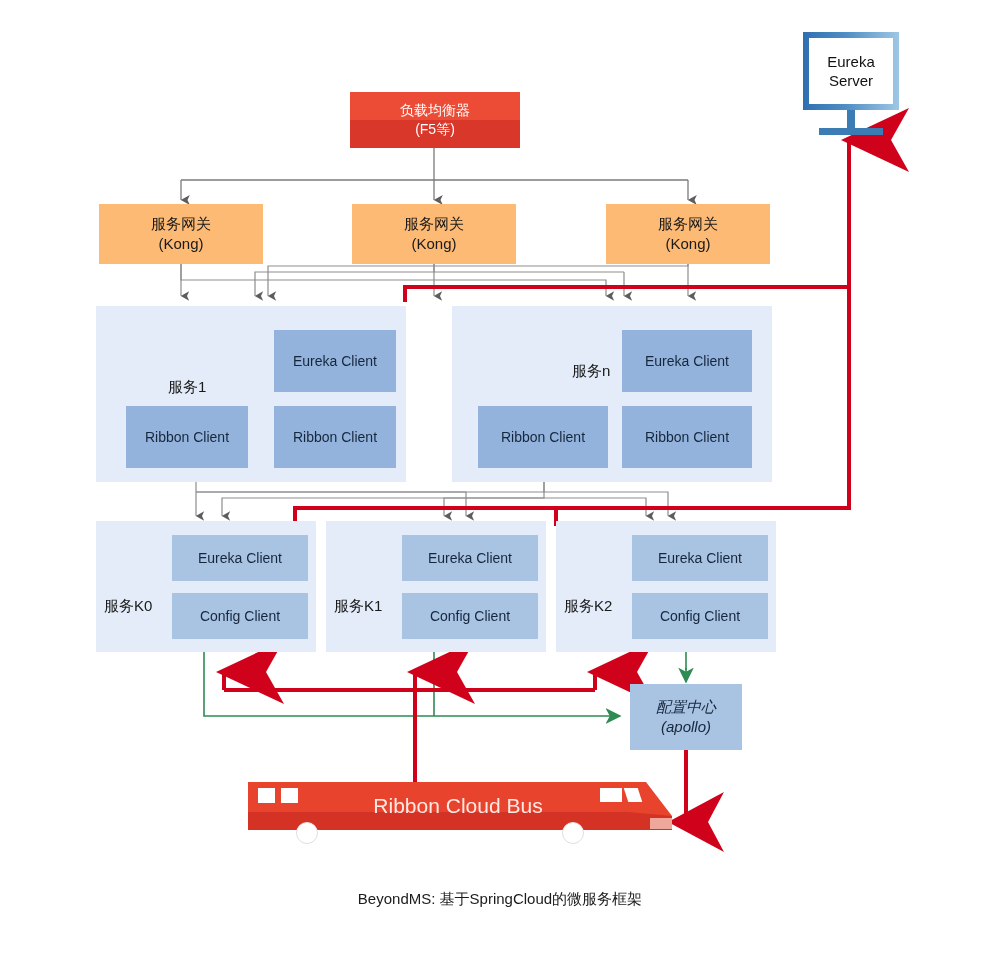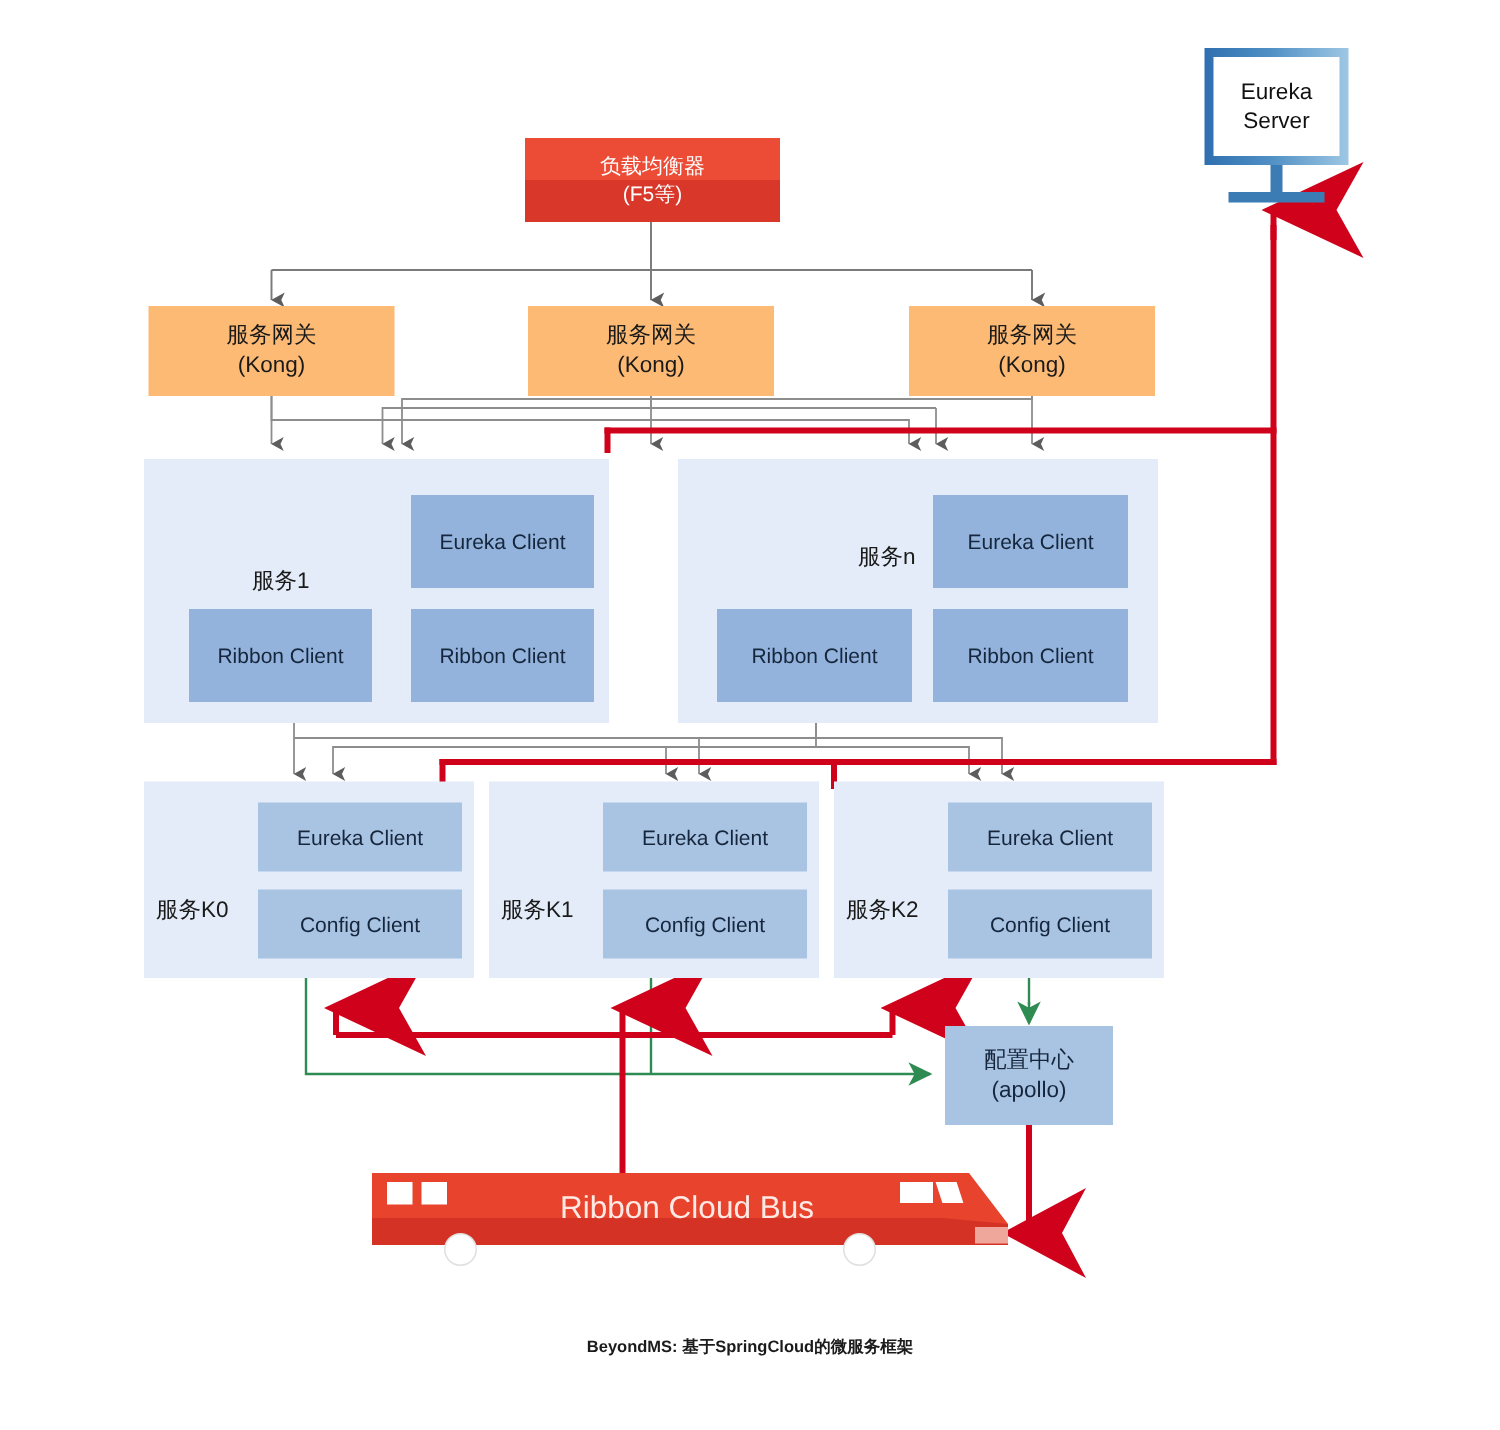--- a/index.html
+++ b/index.html
@@ -22,34 +22,34 @@
   .svc-title{position:absolute;font-size:15px;color:#1a1a1a;}
   .chip{position:absolute;background:#93b3dc;color:#16273d;display:flex;align-items:center;justify-content:center;font-size:14px;}
 
   
   .k-box{background:#e3ecf8;display:block;}
   .k-title{position:absolute;font-size:15px;color:#1a1a1a;}
   .k-chip{position:absolute;background:#a9c3e2;color:#16273d;display:flex;align-items:center;justify-content:center;font-size:14px;}
 
   
   .config{background:#a9c3e2;color:#16273d;}
-  .config .node-label{font-size:15px;}
+  .config .node-label{font-size:15px;font-style:italic;}
 
   
   .monitor-wrap{position:absolute;}
   .monitor-screen{position:absolute;left:0;top:0;width:100%;box-sizing:border-box;
      background:linear-gradient(90deg,#2f6fb0 0%,#4f8fc4 45%,#9ec7e4 100%);padding:6px;}
   .monitor-inner{background:#ffffff;display:flex;align-items:center;justify-content:center;height:100%;}
   .monitor-inner span{font-size:15px;color:#111;line-height:1.3;text-align:center;white-space:pre-line;}
 
   
   .bus-wrap{position:absolute;}
   .bus-text{position:absolute;left:0;width:100%;text-align:center;color:#ffe9e4;font-size:21px;}
 
-  .caption{position:absolute;width:100%;text-align:center;font-size:11px;font-weight:bold;color:#1b1b1b;}
+  .caption{position:absolute;width:100%;text-align:center;font-size:15px;font-weight:normal;color:#1b1b1b;}
 
   svg.links{position:absolute;left:0;top:0;width:1000px;height:953px;pointer-events:none;}
 </style>
 </head>
 <body>
 
 <div id="canvas">
 
   <svg class="links" viewBox="0 0 1000 953">
     <defs>

